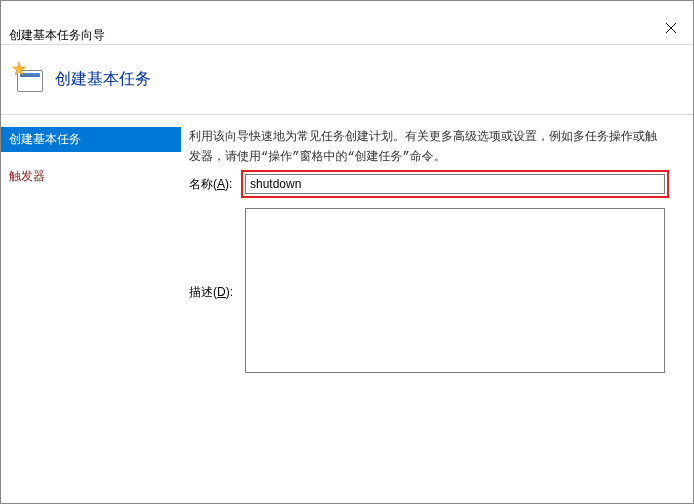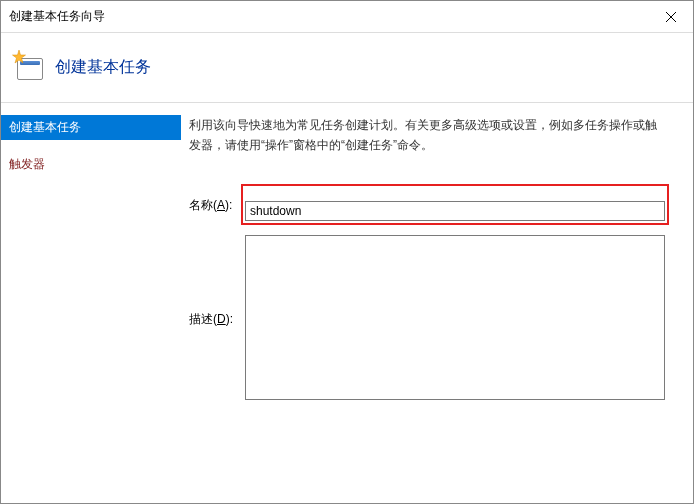--- a/index.html
+++ b/index.html
@@ -9,23 +9,23 @@
       font-family: "Microsoft YaHei", "Segoe UI", Tahoma, sans-serif;
     }
     body {
       width: 694px;
       height: 504px;
       background: #fff;
       border: 1px solid #888;
       overflow: hidden;
     }
     .titlebar {
-      height: 32px;
-      display: flex;
-      align-items: center;
+      height: 44px;
+      display: flex;
+      align-items: flex-end;
       justify-content: space-between;
       padding-left: 8px;
       border-bottom: 1px solid #ddd;
       font-size: 12px;
     }
     .titlebar-title {
       color: #000;
     }
     .close-btn {
       width: 45px;
@@ -106,21 +106,22 @@
       margin-top: 12px;
     }
     .main {
       flex: 1;
       padding: 12px 28px 12px 8px;
       font-size: 12px;
     }
     .intro-text {
       line-height: 1.7;
       color: #333;
-      margin-bottom: 32px;
+      margin-bottom: 6px;
+      font-family: Liberation Mono, monospace;
     }
     .form-row {
       display: flex;
       align-items: center;
       margin-bottom: 14px;
     }
     .form-label {
       width: 56px;
       padding-top: 2px;
       color: #000;
@@ -132,21 +133,20 @@
       flex: 1;
       position: relative;
     }
     .text-input {
       width: 100%;
       height: 20px;
       border: 1px solid #7a7a7a;
       font-size: 12px;
       padding: 1px 4px;
       font-family: inherit;
-      margin-top: 13px;
     }
     .highlight-box {
       position: absolute;
       top: -4px;
       left: -4px;
       right: -4px;
       bottom: -4px;
       border: 2px solid #e62020;
       pointer-events: none;
     }

